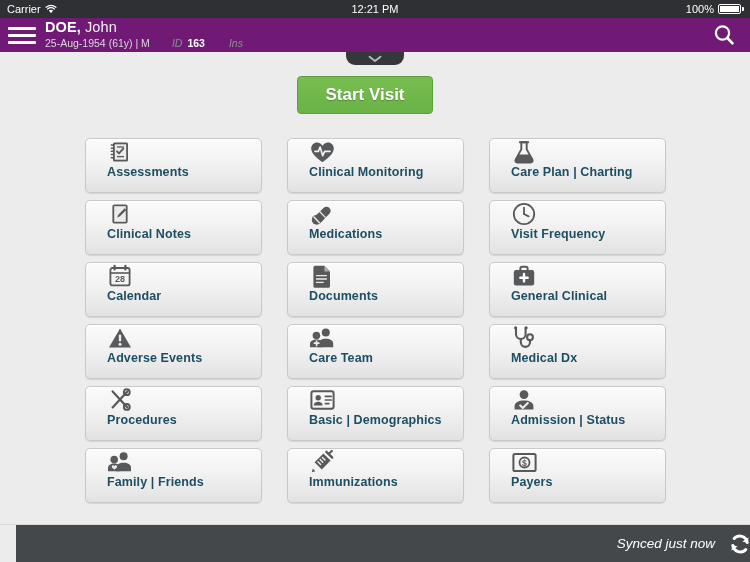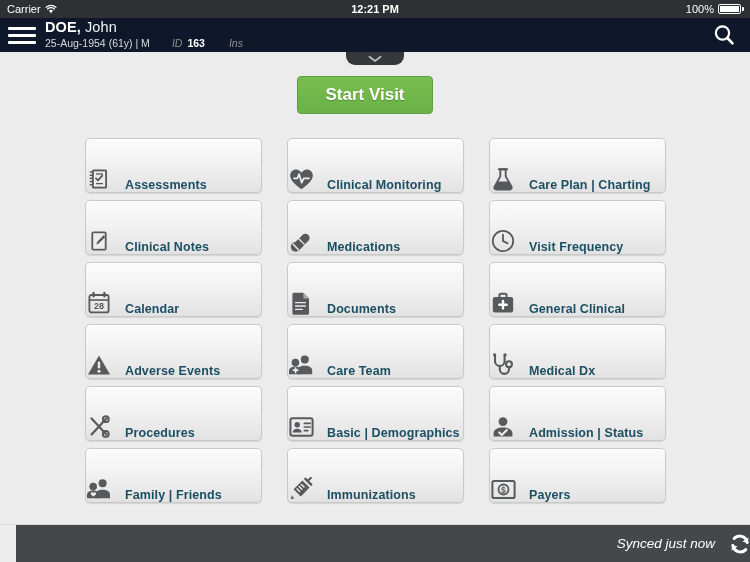--- a/index.html
+++ b/index.html
@@ -11,35 +11,35 @@
   }
   #app { position: relative; width: 750px; height: 562px; background: #ebeceb; }
 
   
   .statusbar {
     position: absolute; top: 0; left: 0; width: 750px; height: 18px;
     background: #2e3033; color: #ffffff;
     font-size: 11px; line-height: 18px; padding-left: 44px;
   }
   .sb-left { position: absolute; left: 7px; top: 0; display: flex; align-items: center; gap: 4px; }
-  .sb-center { position: absolute; left: 0; width: 750px; text-align: center; font-weight: bold; font-size: 11px; }
+  .sb-center { position: absolute; left: 0; width: 750px; text-align: center; font-weight: normal; font-size: 11px; }
   .sb-right { position: absolute; right: 6px; top: 0; display: flex; gap: 4px; }
   .wifi-icon svg { display: block; }
   .batt { display: flex; align-items: center; gap: 1px; }
   .batt-body {
     width: 23px; height: 10px; border: 1px solid #fff; border-radius: 2px;
     padding: 1px; display: block;
   }
   .batt-fill { width: 100%; height: 100%; background: #fff; display: block; }
   .batt-cap { width: 2px; height: 4px; background: #fff; border-radius: 0 1px 1px 0; display: block; }
 
   
   .header {
     position: absolute; top: 18px; left: 0; width: 750px; height: 34px;
-    background: #0f172a;
+    background: #701a75;
   }
   .hamburger {
     position: absolute; left: 8px; top: 6px; width: 28px; height: 22px;
     display: flex; flex-direction: column; justify-content: center; gap: 4px;
     cursor: pointer;
   }
   .hamburger span { display: block; height: 3px; background: #ffffff; border-radius: 1px; }
   .pt-name {
     position: absolute; left: 45px; top: 1px;
     font-size: 14.5px; color: #ffffff; letter-spacing: .1px;
@@ -93,23 +93,24 @@
     grid-template-columns: repeat(3, 177px);
     column-gap: 25px;
     row-gap: 7px;
   }
   .tile {
     height: 55px;
     background: linear-gradient(to bottom, #fbfbfb 0%, #f2f2f2 45%, #e2e2e2 100%);
     border: 1px solid #c8c9c9;
     border-radius: 5px;
     box-shadow: 0 1px 1px rgba(0,0,0,.10), inset 0 1px 0 #ffffff;
-    display: flex; align-items: flex-end;
-    padding-left: 0;
+    display: flex; align-items: flex-start;
+    padding-left: 21px;
     cursor: pointer;
+    flex-direction: column;
   }
   .tile-icon {
     width: 26px; height: 26px; flex: 0 0 26px;
     display: flex; align-items: center; justify-content: center;
     margin-right: 13px;
   }
   .tile-icon svg { display: block; }
   .tile-label {
     font-size: 12.5px; font-weight: bold; color: #1d4f63;
     letter-spacing: .1px; white-space: nowrap;

